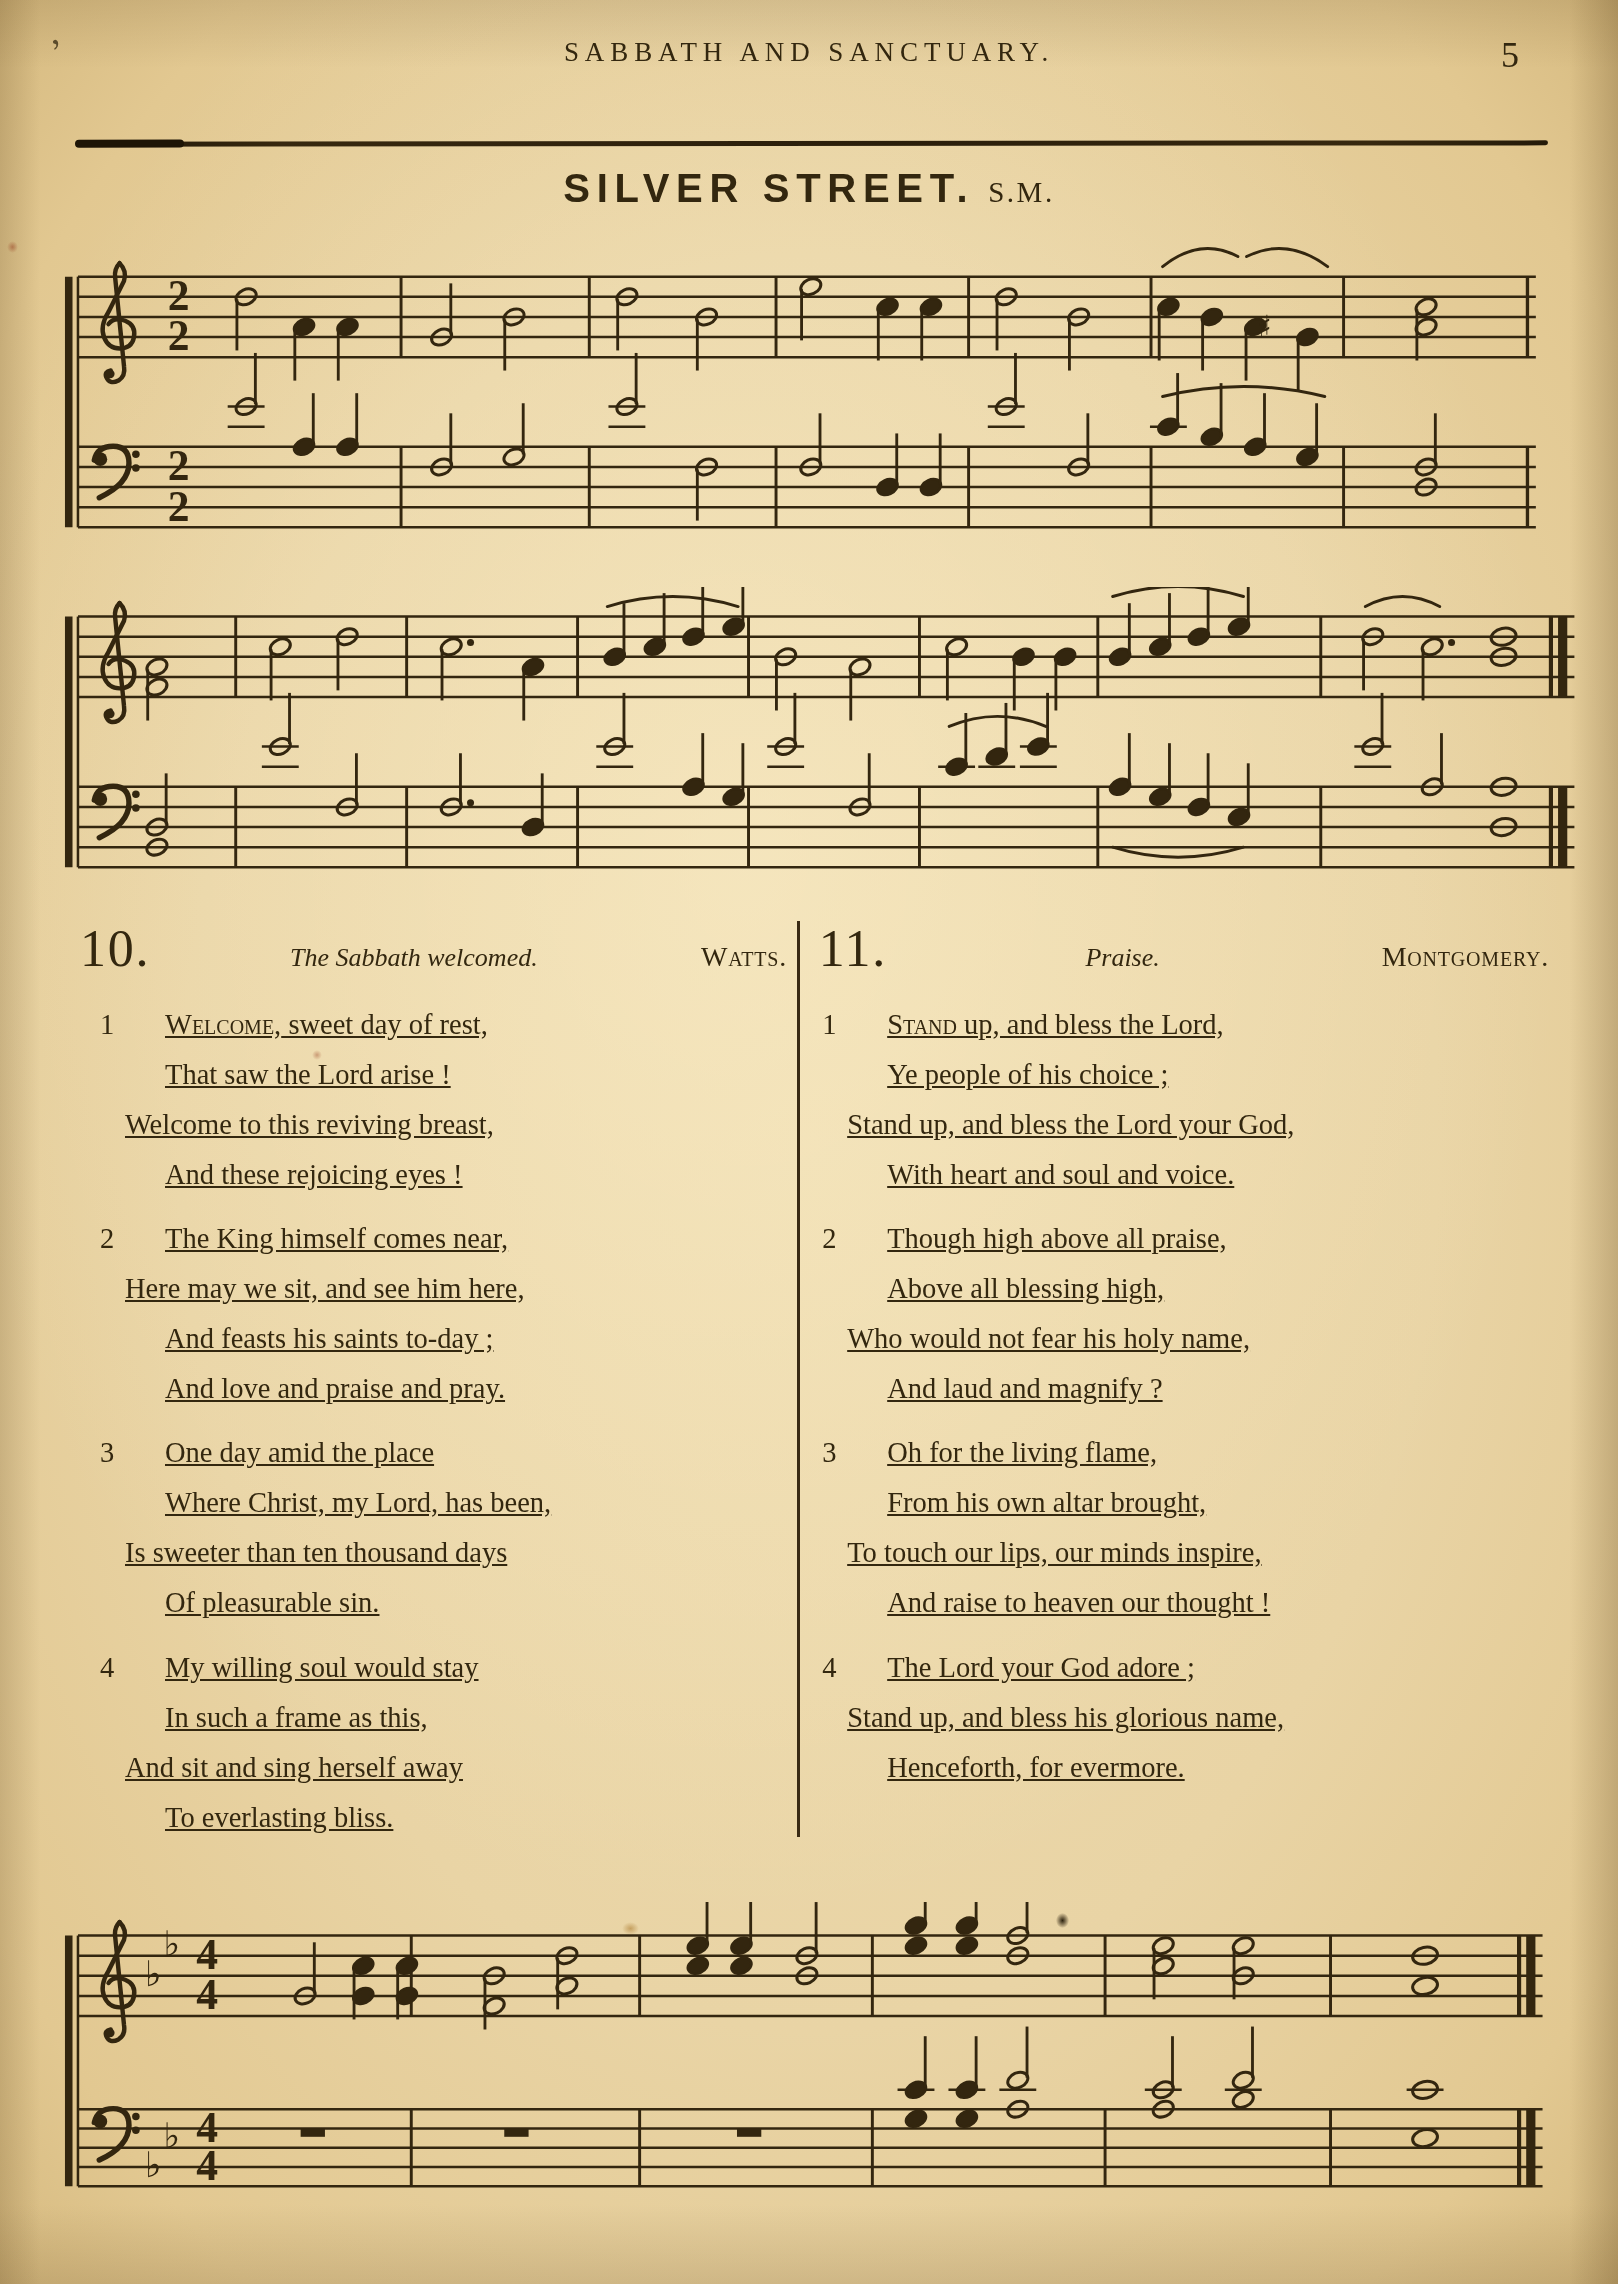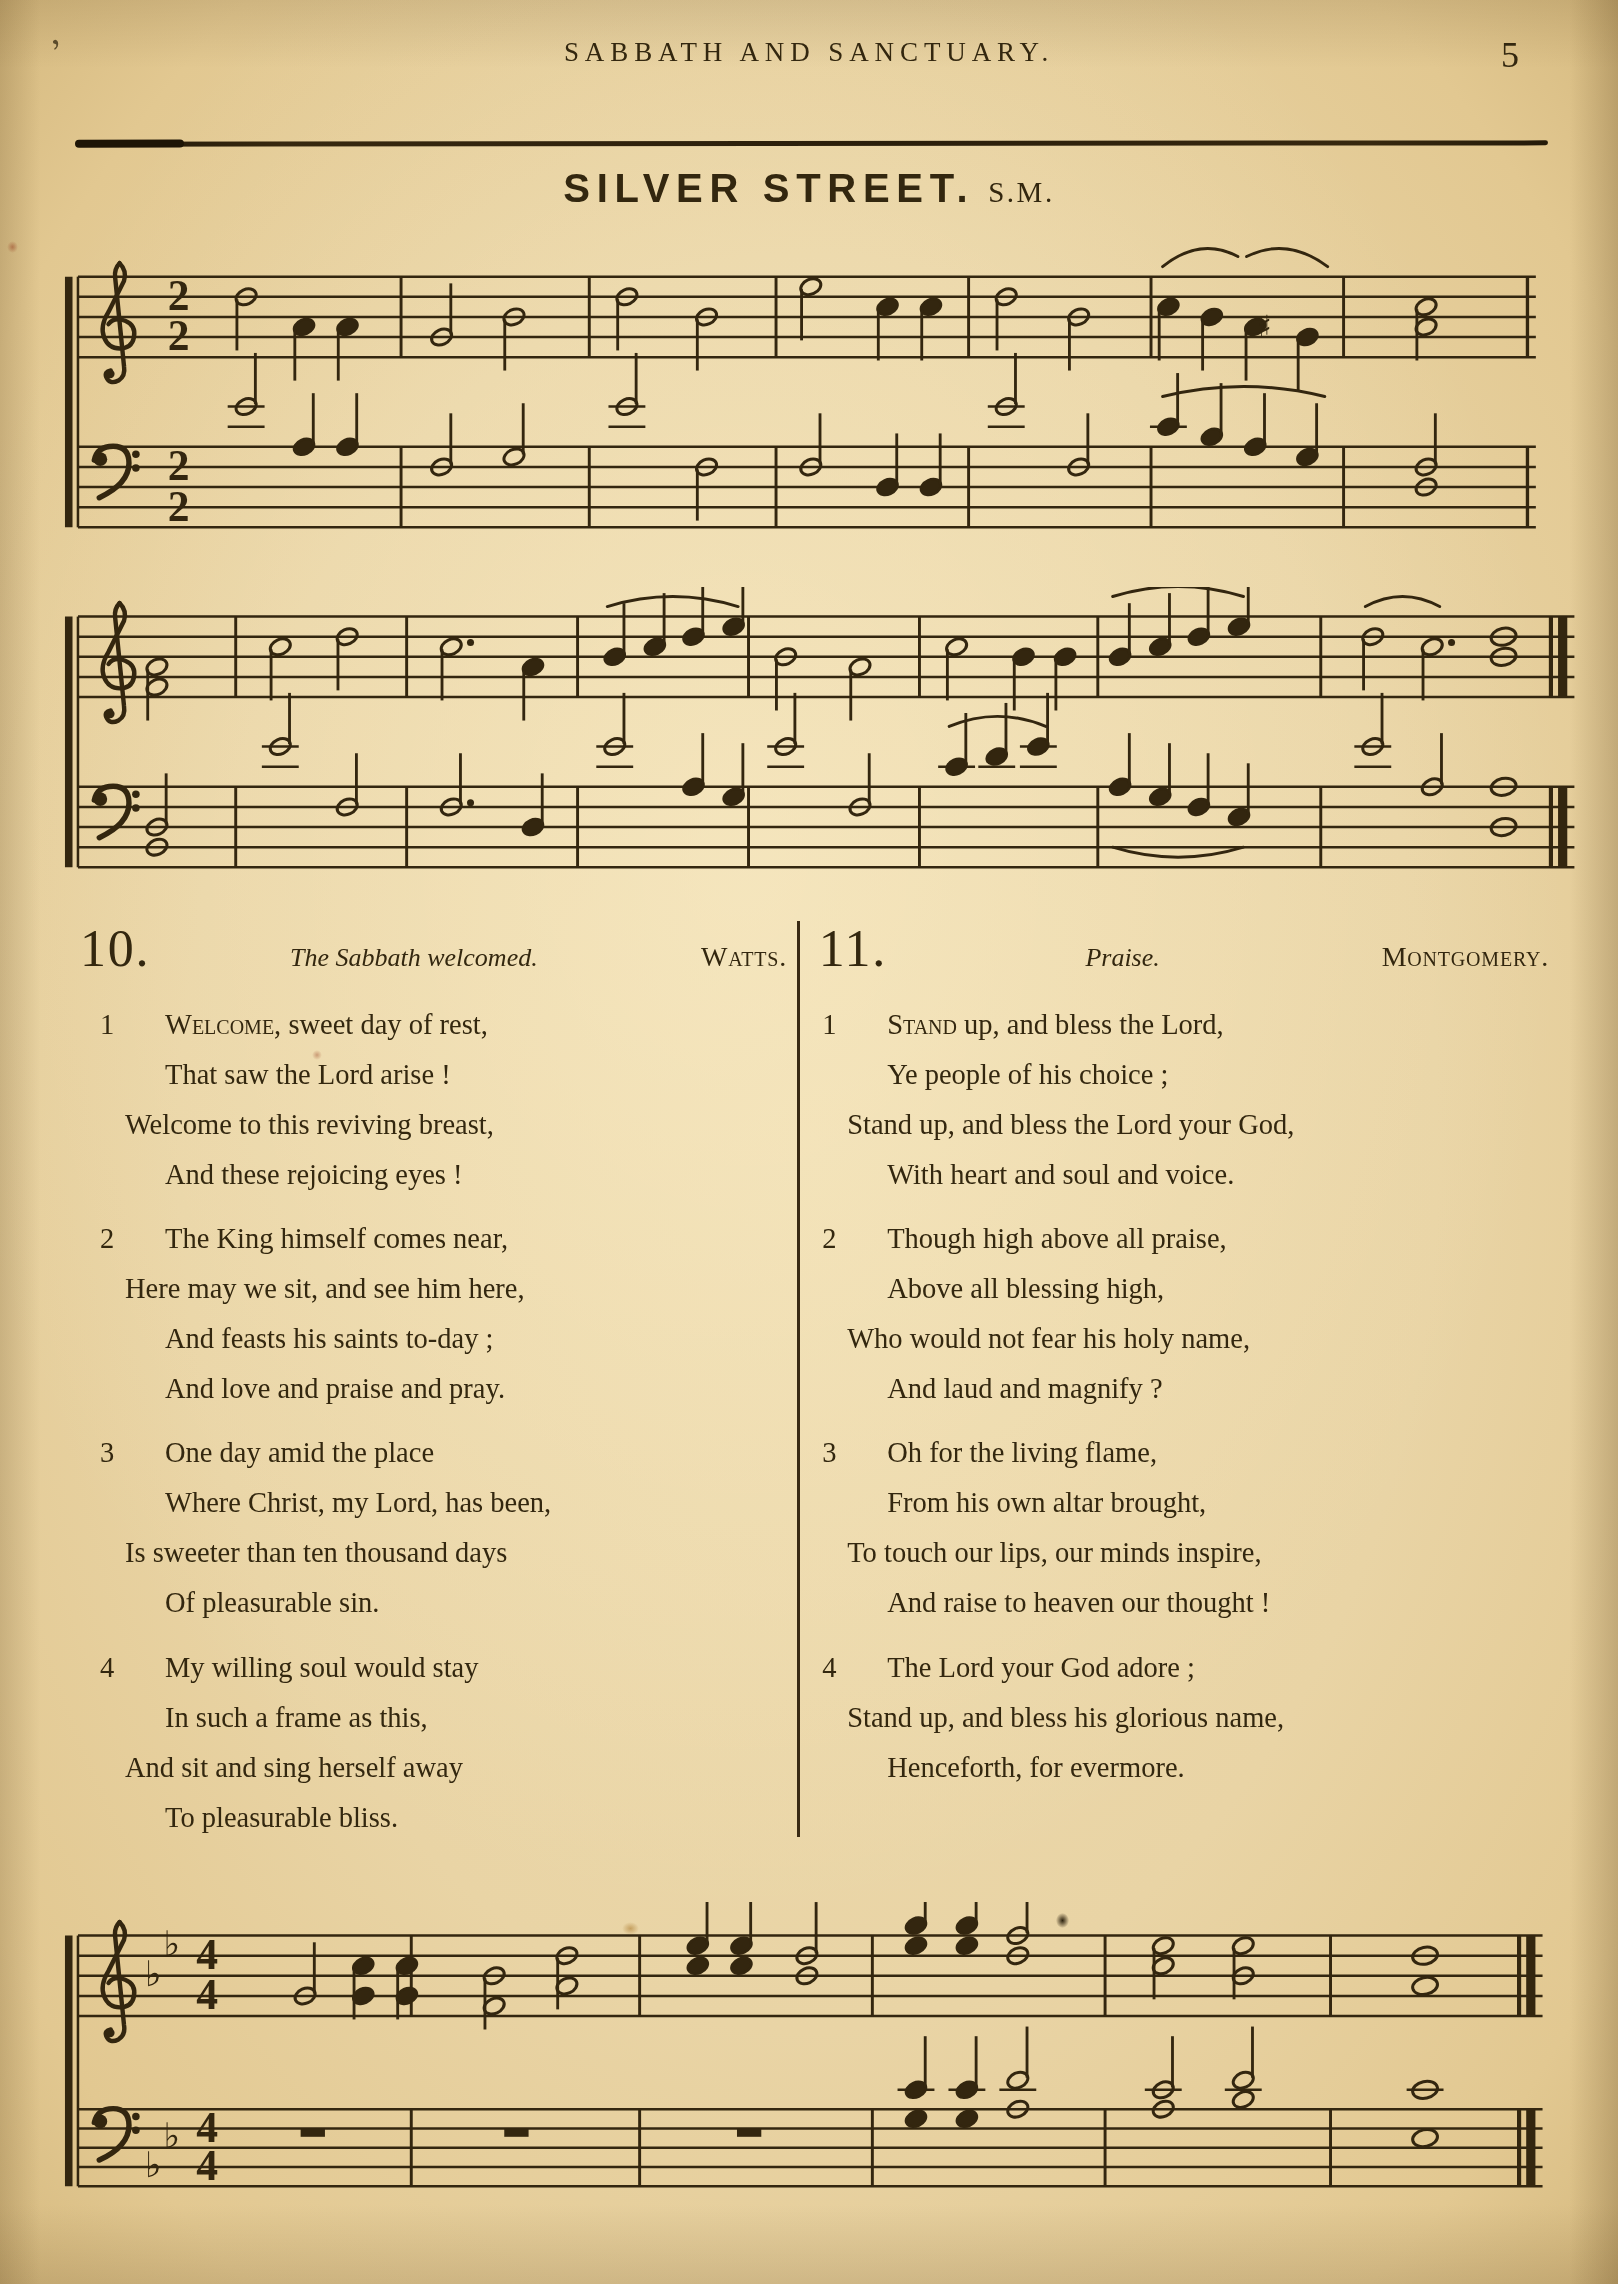--- a/index.html
+++ b/index.html
@@ -36,21 +36,21 @@
   .col-rule{width:3.4px;background:#392a14;margin-left:10px;height:916px;}
   .hymn-head{display:grid;grid-template-columns:auto 1fr auto;align-items:baseline;margin-top:1.7px;}
   .hymn-num{font-size:52px;line-height:1;letter-spacing:1.7px;}
   .hymn-title{font-style:italic;font-size:26px;text-align:center;transform:translateX(-11.7px);}
   .hymn-author{font-variant:small-caps;font-size:28px;letter-spacing:0.8px;}
   .verses{margin-top:25px;padding-left:20px;}
   .hymn-col.right .verses{padding-left:3.4px;}
   .verse{position:relative;font-size:28.5px;line-height:50px;}
   .verse + .verse{margin-top:14.3px;}
   .vnum{position:absolute;left:0;top:0;}
-  .vline{padding-left:65px;white-space:nowrap;}
+  .vline{padding-left:65px;white-space:nowrap;text-decoration:underline;}
   .vline.l3{padding-left:25px;}
   .sc{font-variant:small-caps;}
   .stain{position:absolute;border-radius:50%;pointer-events:none;}
   .stain.a{top:1913px;left:1056px;width:13.4px;height:15px;
     background:radial-gradient(#2c210e, rgba(44,33,14,0) 72%);}
   .stain.b{top:1922px;left:622px;width:17px;height:13.4px;
     background:radial-gradient(rgba(168,118,40,.55), rgba(168,118,40,0) 70%);}
   .stain.c{top:1050px;left:312px;width:10px;height:10px;
     background:radial-gradient(rgba(150,60,30,.4), rgba(150,60,30,0) 70%);}
   .stain.d{top:241px;left:6.7px;width:11.7px;height:11.7px;
@@ -496,21 +496,21 @@
             <div class="vline">One day amid the place</div>
             <div class="vline">Where Christ, my Lord, has been,</div>
             <div class="vline l3">Is sweeter than ten thousand days</div>
             <div class="vline">Of pleasurable sin.</div>
           </div>
           <div class="verse">
             <span class="vnum">4</span>
             <div class="vline">My willing soul would stay</div>
             <div class="vline">In such a frame as this,</div>
             <div class="vline l3">And sit and sing herself away</div>
-            <div class="vline">To pleasurable bliss.</div>
+            <div class="vline">To everlasting bliss.</div>
           </div>
         </div>
     </div>
     <div class="col-rule"></div>
     <div class="hymn-col right" id="hymn1">
       <div class="hymn-head">
         <span class="hymn-num">11.</span>
         <span class="hymn-title">Praise.</span>
         <span class="hymn-author">Montgomery.</span>
       </div>

